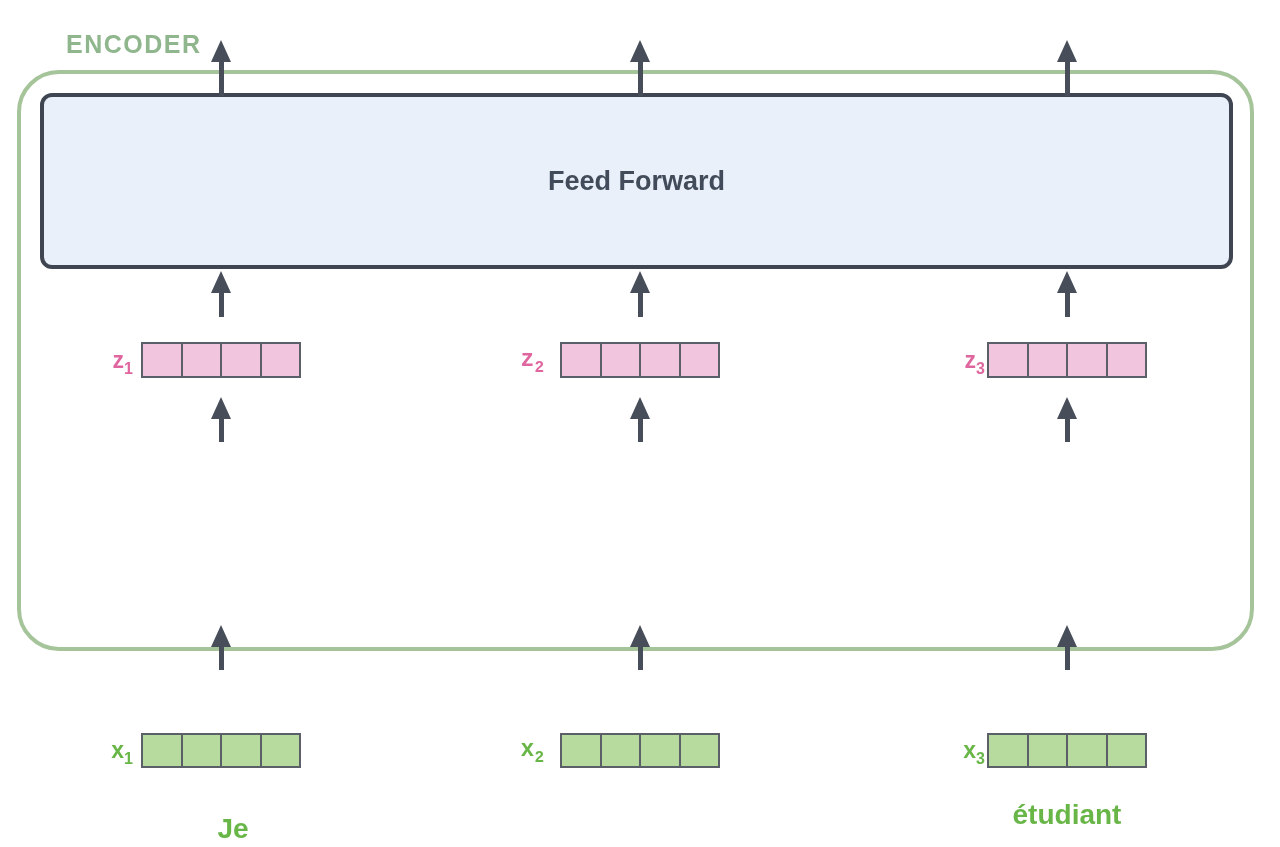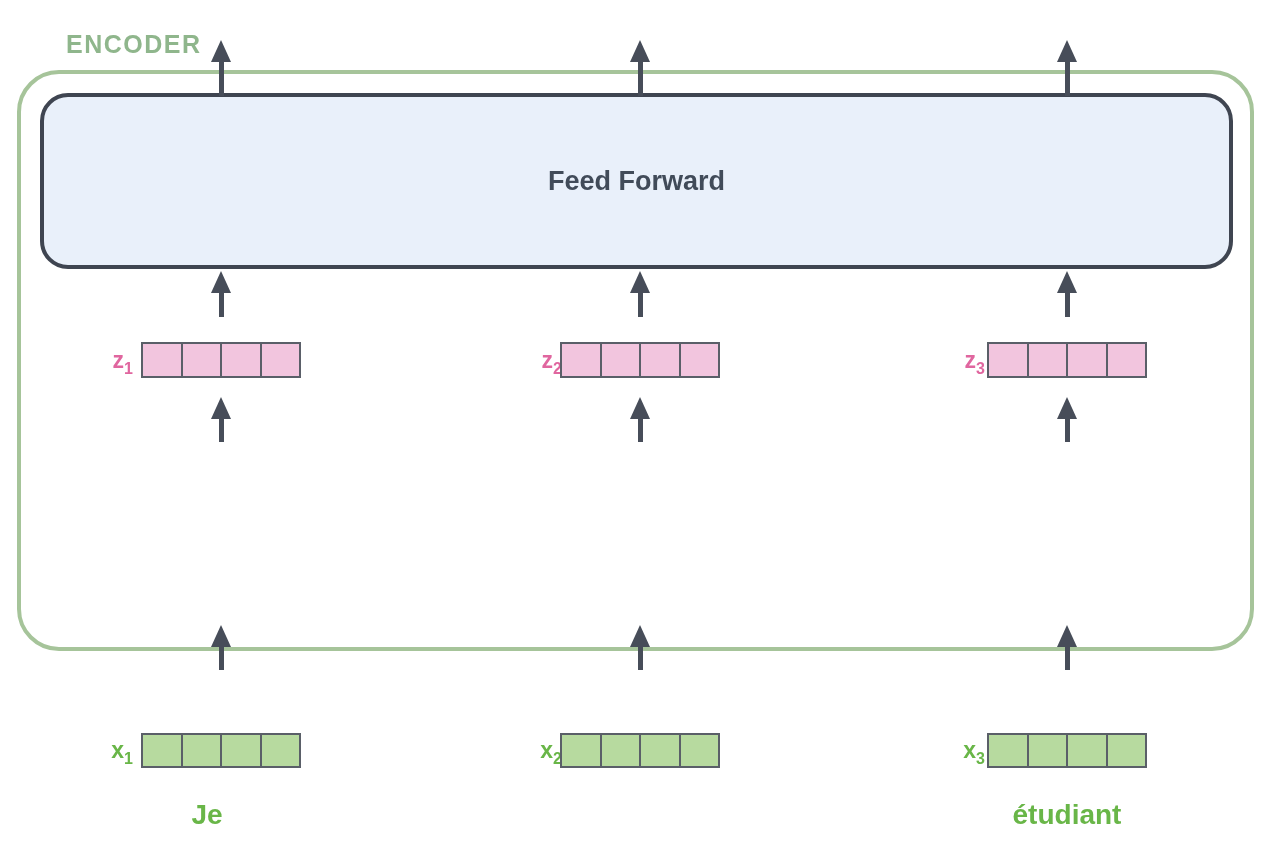--- a/index.html
+++ b/index.html
@@ -25,21 +25,21 @@
     position:absolute; left:17px; top:70px; width:1237px; height:581px;
     border:4px solid var(--encoder-border); border-radius:42px; background:transparent;
   }
   .encoder-title {
     position:absolute; left:66px; top:30px;
     font-size:25px; font-weight:600; letter-spacing:1.5px; color:var(--encoder-label);
   }
 
   .block {
     position:absolute; left:40px; width:1193px;
-    border:4px solid var(--block-border); border-radius:28px;
+    border:4px solid var(--block-border); border-radius:12px;
     display:flex; align-items:center; justify-content:center;
     font-size:27px; font-weight:600; color:var(--block-text);
   }
   .block.ff { top:93px; height:176px; background:var(--ff-fill); }
   .block.sa { top:441px; height:182px; background:var(--sa-fill); }
 
   .arrow { position:absolute; width:20px; display:flex; flex-direction:column; align-items:center; }
   .arrow .head { width:0; height:0; flex:0 0 auto;
     border-left:10px solid transparent; border-right:10px solid transparent;
     border-bottom:22px solid var(--arrow); }
@@ -56,25 +56,25 @@
   .vector .cell:last-child { border-right:none; }
   .vector.zrow { top:342px; height:36px; background:var(--z-fill); }
   .vector.xrow { top:733px; height:35px; background:var(--x-fill); }
   .vector.c1 { left:141px; } .vector.c2 { left:560px; } .vector.c3 { left:987px; }
 
   .vec-label { position:absolute; width:62px; text-align:right;
     font-weight:bold; font-size:23px; }
   .vec-label sub { font-size:16px; font-weight:bold; }
   .vec-label.zrow { top:342px; height:36px; line-height:36px; color:var(--z-label); }
   .vec-label.xrow { top:733px; height:35px; line-height:35px; color:var(--green-text); }
-  .vec-label.c1 { left:71px; } .vec-label.c2 { left:500px; } .vec-label.c3 { left:923px; }
+  .vec-label.c1 { left:71px; } .vec-label.c2 { left:482px;font-family:Liberation Mono, monospace; } .vec-label.c3 { left:923px; }
 
   .word { position:absolute; top:799px; width:300px; text-align:center;
     font-size:28px; font-weight:bold; color:var(--green-text); }
-  .word.c1 { left:57px; } .word.c2 { left:490px; } .word.c3 { left:917px; }
+  .word.c1 { left:83px;margin-top:14px; } .word.c2 { left:490px; } .word.c3 { left:917px; }
 </style>
 </head>
 <body>
 
 <div class="canvas">
 
   <div class="encoder-outline"></div>
   <div class="encoder-title">ENCODER</div>
 
   <div class="block ff">

